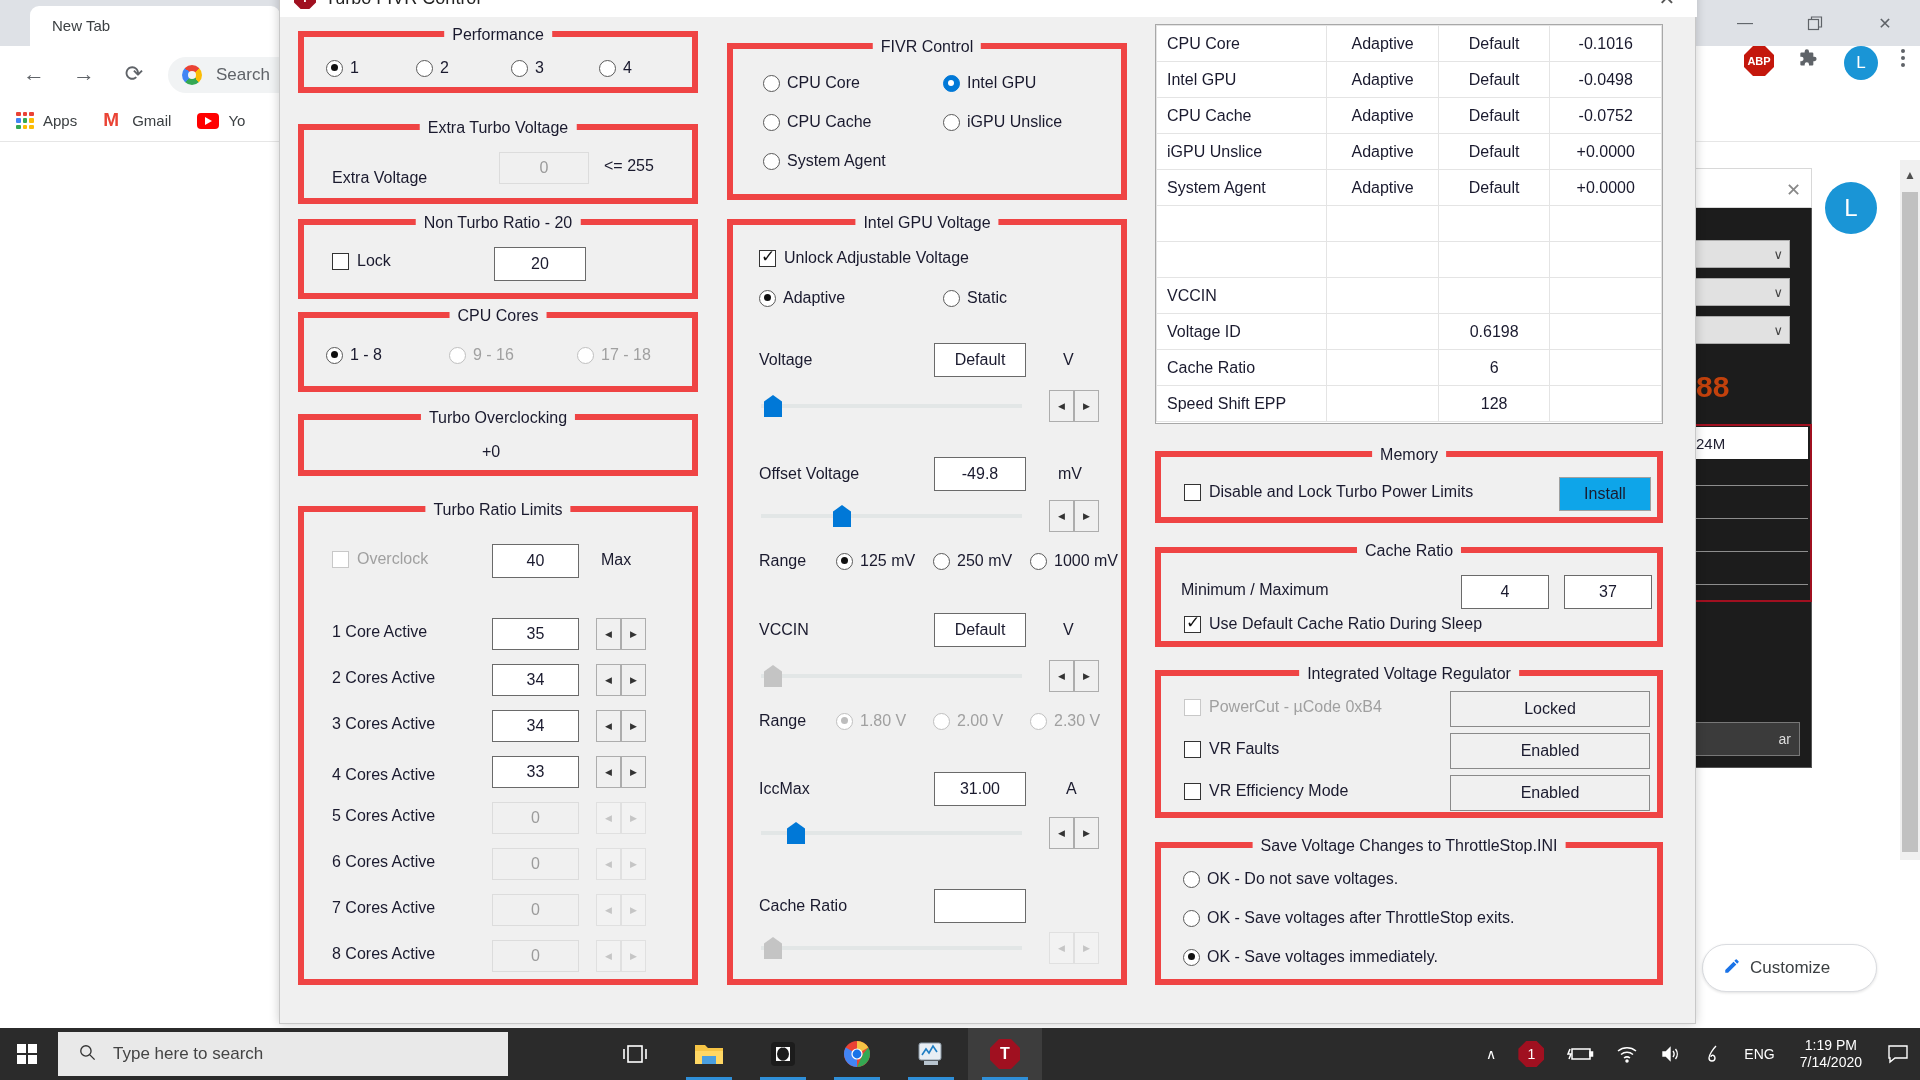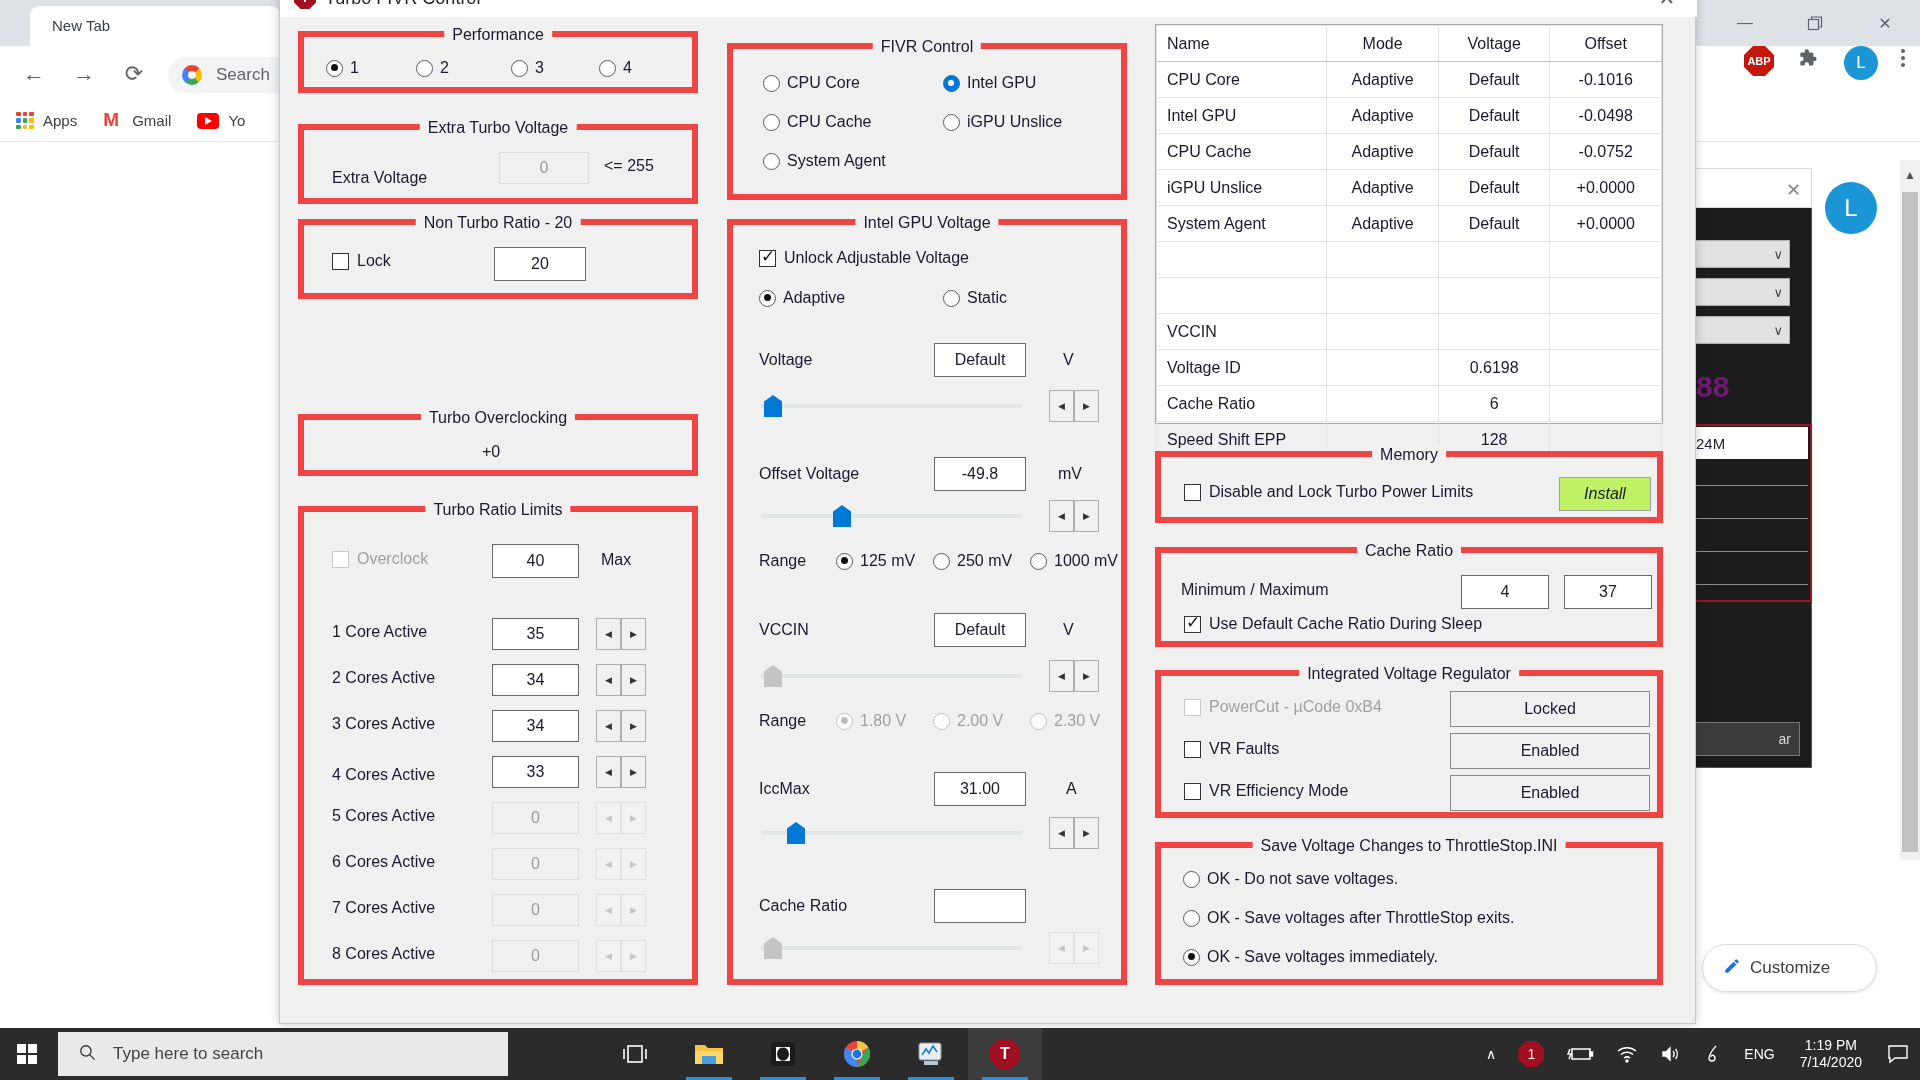--- a/index.html
+++ b/index.html
@@ -59,21 +59,21 @@
 
   
   .bgwin { position:absolute; left:1690px; top:168px; width:122px; height:600px; background:#1c1c1c;
       border:1px solid #555; }
   .bgwin-title { position:absolute; left:1690px; top:168px; width:122px; height:40px; background:#fff;
       border:1px solid #d8d8d8; }
   .bgwin-x { position:absolute; right:10px; top:10px; color:#888; font-size:18px; }
   .bg-combo { position:absolute; left:1690px; width:100px; height:28px; background:#e1e1e1;
       border:1px solid #adadad; display:flex; align-items:center; justify-content:flex-end; padding-right:6px;
       color:#444; font-size:13px; }
-  .bg-red-num { position:absolute; left:1696px; top:370px; color:#701a75; font-size:30px; font-weight:bold; }
+  .bg-red-num { position:absolute; left:1696px; top:370px; color:#c2410c; font-size:30px; font-weight:bold; }
   .bg-redbox { position:absolute; left:1690px; top:424px; width:122px; height:178px; border:2px solid #a01020; }
   .bg-whiterow { position:absolute; left:1692px; top:427px; width:116px; height:32px; background:#fff;
       color:#223; font-size:15px; display:flex; align-items:center; padding-left:4px; }
   .bg-gridline { position:absolute; left:1692px; width:116px; height:1px; background:#8d8d8d; }
   .bg-clear { position:absolute; left:1690px; top:722px; width:110px; height:34px; background:#3b3b3b;
       border:1px solid #777; color:#ddd; font-size:14px; display:flex; align-items:center;
       justify-content:flex-end; padding-right:8px; }
   .scrollbar { position:absolute; right:0; top:160px; width:20px; height:700px; background:#f0f0f0; }
   .scroll-thumb { position:absolute; right:2px; top:192px; width:16px; height:660px; background:#c1c1c1; }
   .scroll-up { position:absolute; right:2px; top:164px; width:16px; height:22px; color:#505050;
@@ -159,21 +159,21 @@
   
   .sld { position:absolute; height:22px; }
   .sld .track { position:absolute; left:0; top:9px; width:100%; height:4px; background:#e2e6e6; }
   .sld .thumb { position:absolute; top:0; width:18px; height:22px; background:#0078d7;
      clip-path: polygon(50% 0,100% 30%,100% 100%,0 100%,0 30%); }
   .sld.dis .thumb { background:#c4c4c4; }
 
   
   .btn { position:absolute; background:#f0f0f0; border:1px solid #8a8a8a; display:flex; align-items:center;
      justify-content:center; font-size:16px; color:#1a1a2e; }
-  .btn.gray { background:#bef264; border-color:#a0a0a0;font-style:italic; }
+  .btn.gray { background:#0ea5e9; border-color:#a0a0a0; }
 
   
   .tbl { position:absolute; background:#fff; border:1px solid #a8a8a8; }
   .tbl table { border-collapse:collapse; width:100%; font-size:16px; color:#1a1a2e; }
   .tbl td { border:1px solid #e4e4e4; height:36px; padding:0 10px; white-space:nowrap; }
   .tbl tr.hdr td { border-bottom:1px solid #c6c6c6; }
   .c-name { width:168px; text-align:left; }
   .c-mode { width:110px; text-align:center; }
   .c-volt { width:110px; text-align:center; }
   .c-off  { width:110px; text-align:center; }
@@ -320,20 +320,35 @@
 
     <div class="gb" style="left:18px; top:240px; width:400px; height:80px;">
       <div class="gb-title">Non Turbo Ratio - 20</div>
       <div class="cb" style="left:28px; top:27px;">
         <span class="box"></span>
         <span>Lock</span>
       </div>
       <div class="tf" style="left:190px; top:22px; width:92px; height:34px;">20</div>
     </div>
 
+    <div class="gb" style="left:18px; top:333px; width:400px; height:80px;">
+      <div class="gb-title">CPU Cores</div>
+      <div class="rad on" style="left:22px; top:28px;">
+        <span class="dot"></span>
+        <span>1 - 8</span>
+      </div>
+      <div class="rad dim" style="left:145px; top:28px;">
+        <span class="dot"></span>
+        <span>9 - 16</span>
+      </div>
+      <div class="rad dim" style="left:273px; top:28px;">
+        <span class="dot"></span>
+        <span>17 - 18</span>
+      </div>
+    </div>
 
     <div class="gb" style="left:18px; top:435px; width:400px; height:62px;">
       <div class="gb-title">Turbo Overclocking</div>
       <div class="lbl" style="left:178px; top:23px;">+0</div>
     </div>
 
     <div class="gb" style="left:18px; top:527px; width:400px; height:479px;">
       <div class="gb-title">Turbo Ratio Limits</div>
 
       <div class="cb dim" style="left:28px; top:38px;">
@@ -525,26 +540,20 @@
       </div>
       <div class="spin dis" style="left:316px; top:707px; height:32px;">
           <div>◀</div>
           <div>▶</div>
         </div>
     </div>
 
     <div class="tbl" style="left:875px; top:45px; width:508px; height:400px;">
       <table>
         <tbody>
-            <tr class="hdr">
-          <td class="c-name">Name</td>
-          <td class="c-mode">Mode</td>
-          <td class="c-volt">Voltage</td>
-          <td class="c-off">Offset</td>
-        </tr>
         <tr>
               <td class="c-name">CPU Core</td>
               <td class="c-mode">Adaptive</td>
               <td class="c-volt">Default</td>
               <td class="c-off">-0.1016</td>
             </tr>
         <tr>
               <td class="c-name">Intel GPU</td>
               <td class="c-mode">Adaptive</td>
               <td class="c-volt">Default</td>

